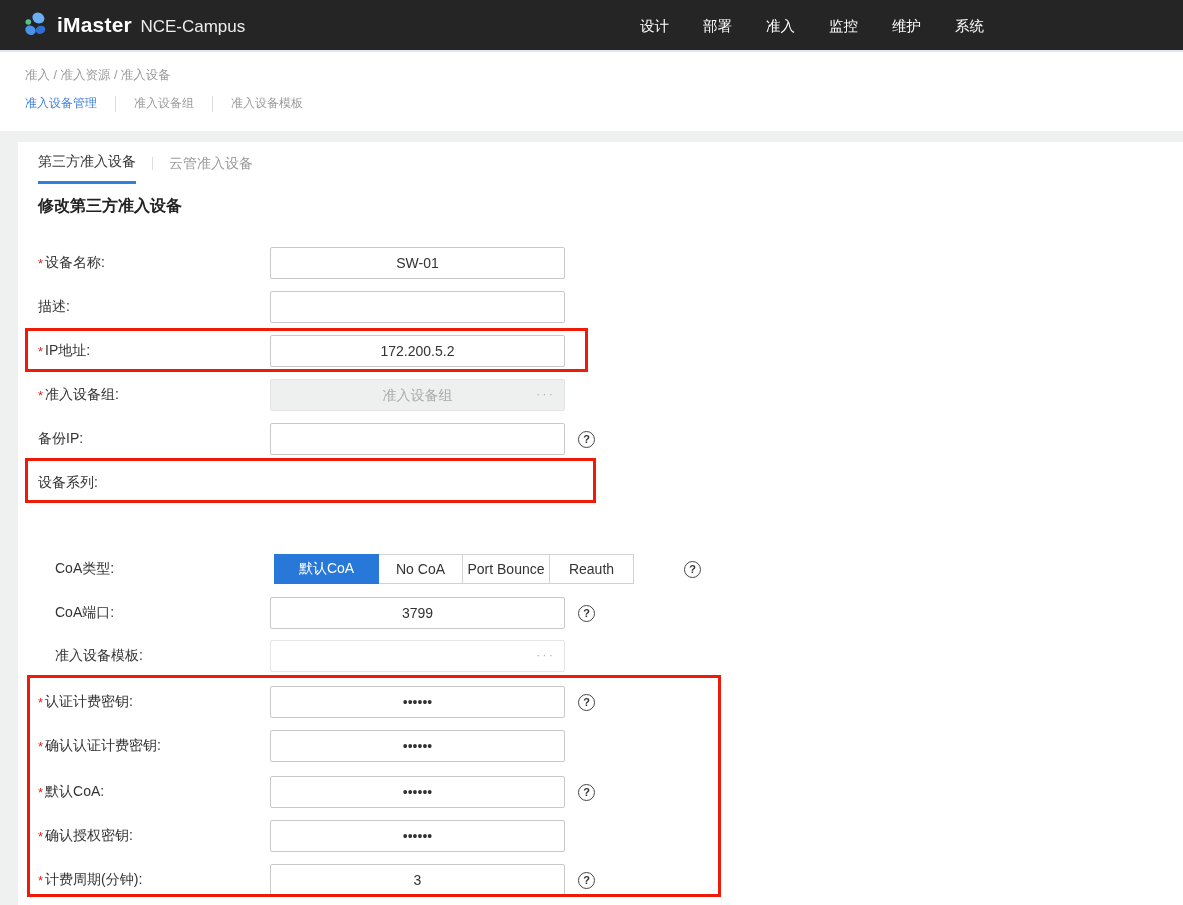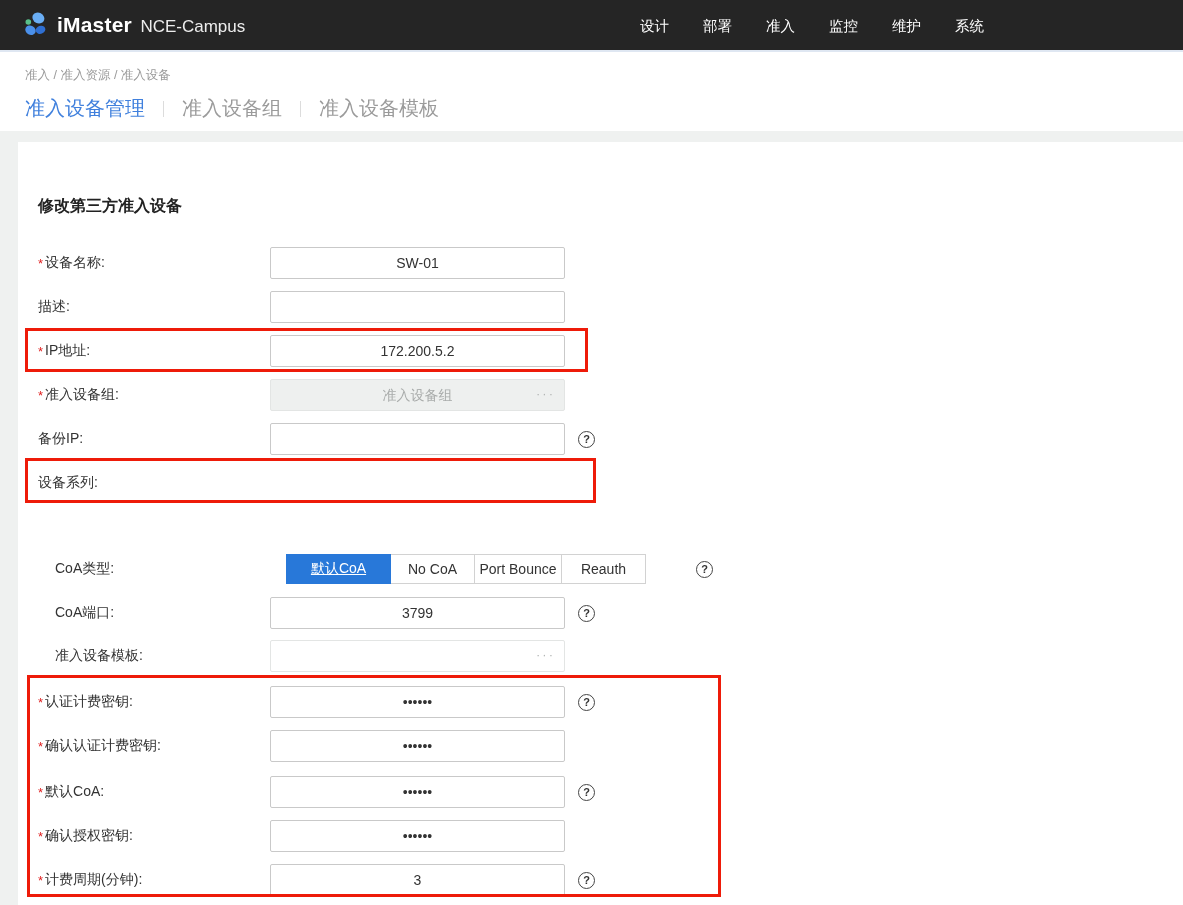--- a/index.html
+++ b/index.html
@@ -14,21 +14,21 @@
   .logo-wrap { display:flex; align-items:center; gap:9px; }
   .brand-primary { color:#fff; font-size:21px; font-weight:bold; letter-spacing:0.2px; }
   .brand-secondary { color:#ededed; font-size:17px; font-weight:400; margin-left:4px; }
   .top-nav { position:absolute; left:640px; top:0; height:52px;
     display:flex; align-items:center; gap:34px; }
   .top-nav .nav-item { color:#fff; font-size:14.5px; cursor:pointer; white-space:nowrap; }
 
   
   .breadcrumb { position:absolute; top:67px; left:25px; font-size:12.5px; color:#9a9a9a; }
   .page-tabs { position:absolute; top:95px; left:25px; display:flex; align-items:center; gap:18px; }
-  .page-tab { font-size:20px; color:#9b9b9b; cursor:pointer; }
+  .page-tab { font-size:12px; color:#9b9b9b; cursor:pointer; }
   .page-tab.active { color:#4080dd; }
   .v-div { width:1px; height:16px; background:#dcdcdc; }
 
   
   .band { position:absolute; top:131px; left:0; width:100%; height:11px; background:#eff1f0; }
   .gutter { position:absolute; top:131px; left:0; width:18px; height:774px; background:#eff1f0; }
 
   
   .sub-tabs { position:absolute; top:153px; left:38px; display:flex; align-items:center; gap:16px; }
   .sub-tab { font-size:14px; color:#9b9b9b; cursor:pointer; padding-bottom:10px; }
@@ -58,21 +58,21 @@
   .toggle { position:relative; width:43px; height:22px; border-radius:11px;
     background:#3fc6a7; cursor:pointer; flex:none; }
   .toggle .knob { position:absolute; top:2px; right:2px; width:18px; height:18px;
     border-radius:50%; background:#fff; }
 
   
   .segmented { display:flex; flex:none; }
   .seg { height:30px; background:#fff; border:1px solid #d2d2d2; margin-left:-1px;
     display:flex; align-items:center; justify-content:center; font-size:14px;
     color:#333; cursor:pointer; }
-  .seg:first-child { margin-left:16px;text-decoration:underline; }
+  .seg:first-child { margin-left:4px; }
   .seg.active { background:#2878d9; border-color:#2878d9; color:#fff; z-index:1; }
   .seg.w1 { width:105px; } .seg.w2 { width:85px; } .seg.w3 { width:88px; } .seg.w4 { width:85px; }
 
   
   .help { width:17px; height:17px; border:1.6px solid #454545; border-radius:50%;
     color:#333; font-size:11px; font-weight:bold; display:flex; align-items:center;
     justify-content:center; margin-left:13px; flex:none; cursor:pointer; }
   .help.coa { margin-left:50px; }
 
   
@@ -115,20 +115,25 @@
     <span class="page-tab active">准入设备管理</span>
     <span class="v-div"></span>
     <span class="page-tab">准入设备组</span>
     <span class="v-div"></span>
     <span class="page-tab">准入设备模板</span>
   </div>
 
   <div class="band"></div>
   <div class="gutter"></div>
 
+  <div class="sub-tabs">
+    <span class="sub-tab active">第三方准入设备</span>
+    <span class="v-div"></span>
+    <span class="sub-tab">云管准入设备</span>
+  </div>
 
   <div class="form-title">修改第三方准入设备</div>
 
   <div class="row" style="top:247px">
     <span class="lbl">
         <span class="req">*</span>
         <span>设备名称:</span>
       </span>
     <div class="fieldwrap"><input class="inp" type="text" value="SW-01" style=""></div>
   </div>

